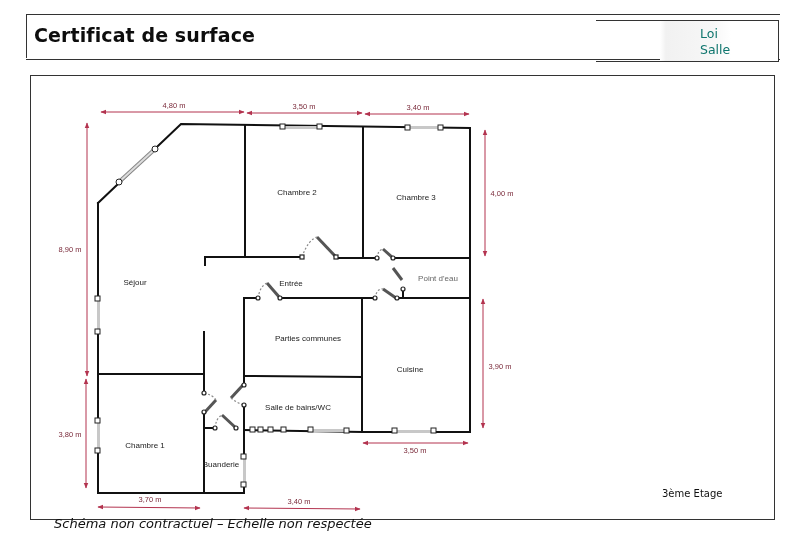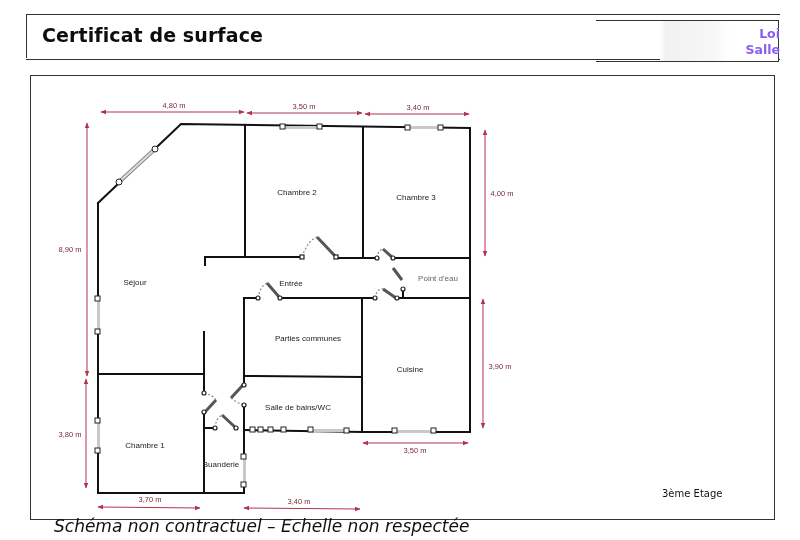--- a/index.html
+++ b/index.html
@@ -1,25 +1,25 @@
 <!DOCTYPE html>
 <html><head>
 <meta charset="utf-8">
 <style>
   html, body { margin:0; padding:0; background:#ffffff; }
   body { width:800px; height:540px; position:relative; overflow:hidden; font-family:"DejaVu Sans", sans-serif; color:#111; }
   .header-box { position:absolute; left:26px; top:14px; width:754px; height:44px; border-top:1.5px solid #333; border-bottom:1.5px solid #333; }
   .header-left-rule { position:absolute; left:26px; top:14px; width:0; height:44px; border-left:1.5px solid #333; }
-  .doc-title { position:absolute; left:34px; top:24px; font-family:"DejaVu Sans", sans-serif; font-weight:bold; font-size:19px; letter-spacing:0.1px; color:#0d0d0d;margin-left:8px; }
+  .doc-title { position:absolute; left:34px; top:24px; font-family:"DejaVu Sans", sans-serif; font-weight:bold; font-size:19px; letter-spacing:0.1px; color:#0d0d0d; }
   .law-box { position:absolute; left:660px; top:20px; width:118px; height:40px; border:1.5px solid #333; border-left:none; background:linear-gradient(90deg,#ffffff 0%,#f1f1f1 5%,#f7f7f7 45%,#ffffff 60%); }
   .law-box-left { position:absolute; left:596px; top:20px; width:64px; height:40px; border-top:1.5px solid #333; border-bottom:1.5px solid #333; }
-  .law-text { position:absolute; left:700px; top:26px; width:80px; text-align:right; font-weight:bold; font-size:12.5px; line-height:16px; color:#8b5cf6; }
+  .law-text { position:absolute; left:700px; top:26px; width:80px; text-align:left; font-weight:normal; font-size:12.5px; line-height:16px; color:#0f766e; }
   .plan-frame { position:absolute; left:30px; top:75px; width:745px; height:445px; border:1.3px solid #333; box-sizing:border-box; }
   svg.plan { position:absolute; left:0; top:0; }
-  .footer-note { position:absolute; left:54px; top:516px; font-style:italic; font-size:17px; color:#111; }
+  .footer-note { position:absolute; left:54px; top:516px; font-style:italic; font-size:13px; color:#111; }
   .floor-label { position:absolute; left:662px; top:488px; font-size:10px; color:#111; }
 </style>
 </head>
 <body>
 
 <div class="header-box"></div>
 <div class="header-left-rule"></div>
 <div class="doc-title">Certificat de surface</div>
 
 <div class="law-box-left"></div>

